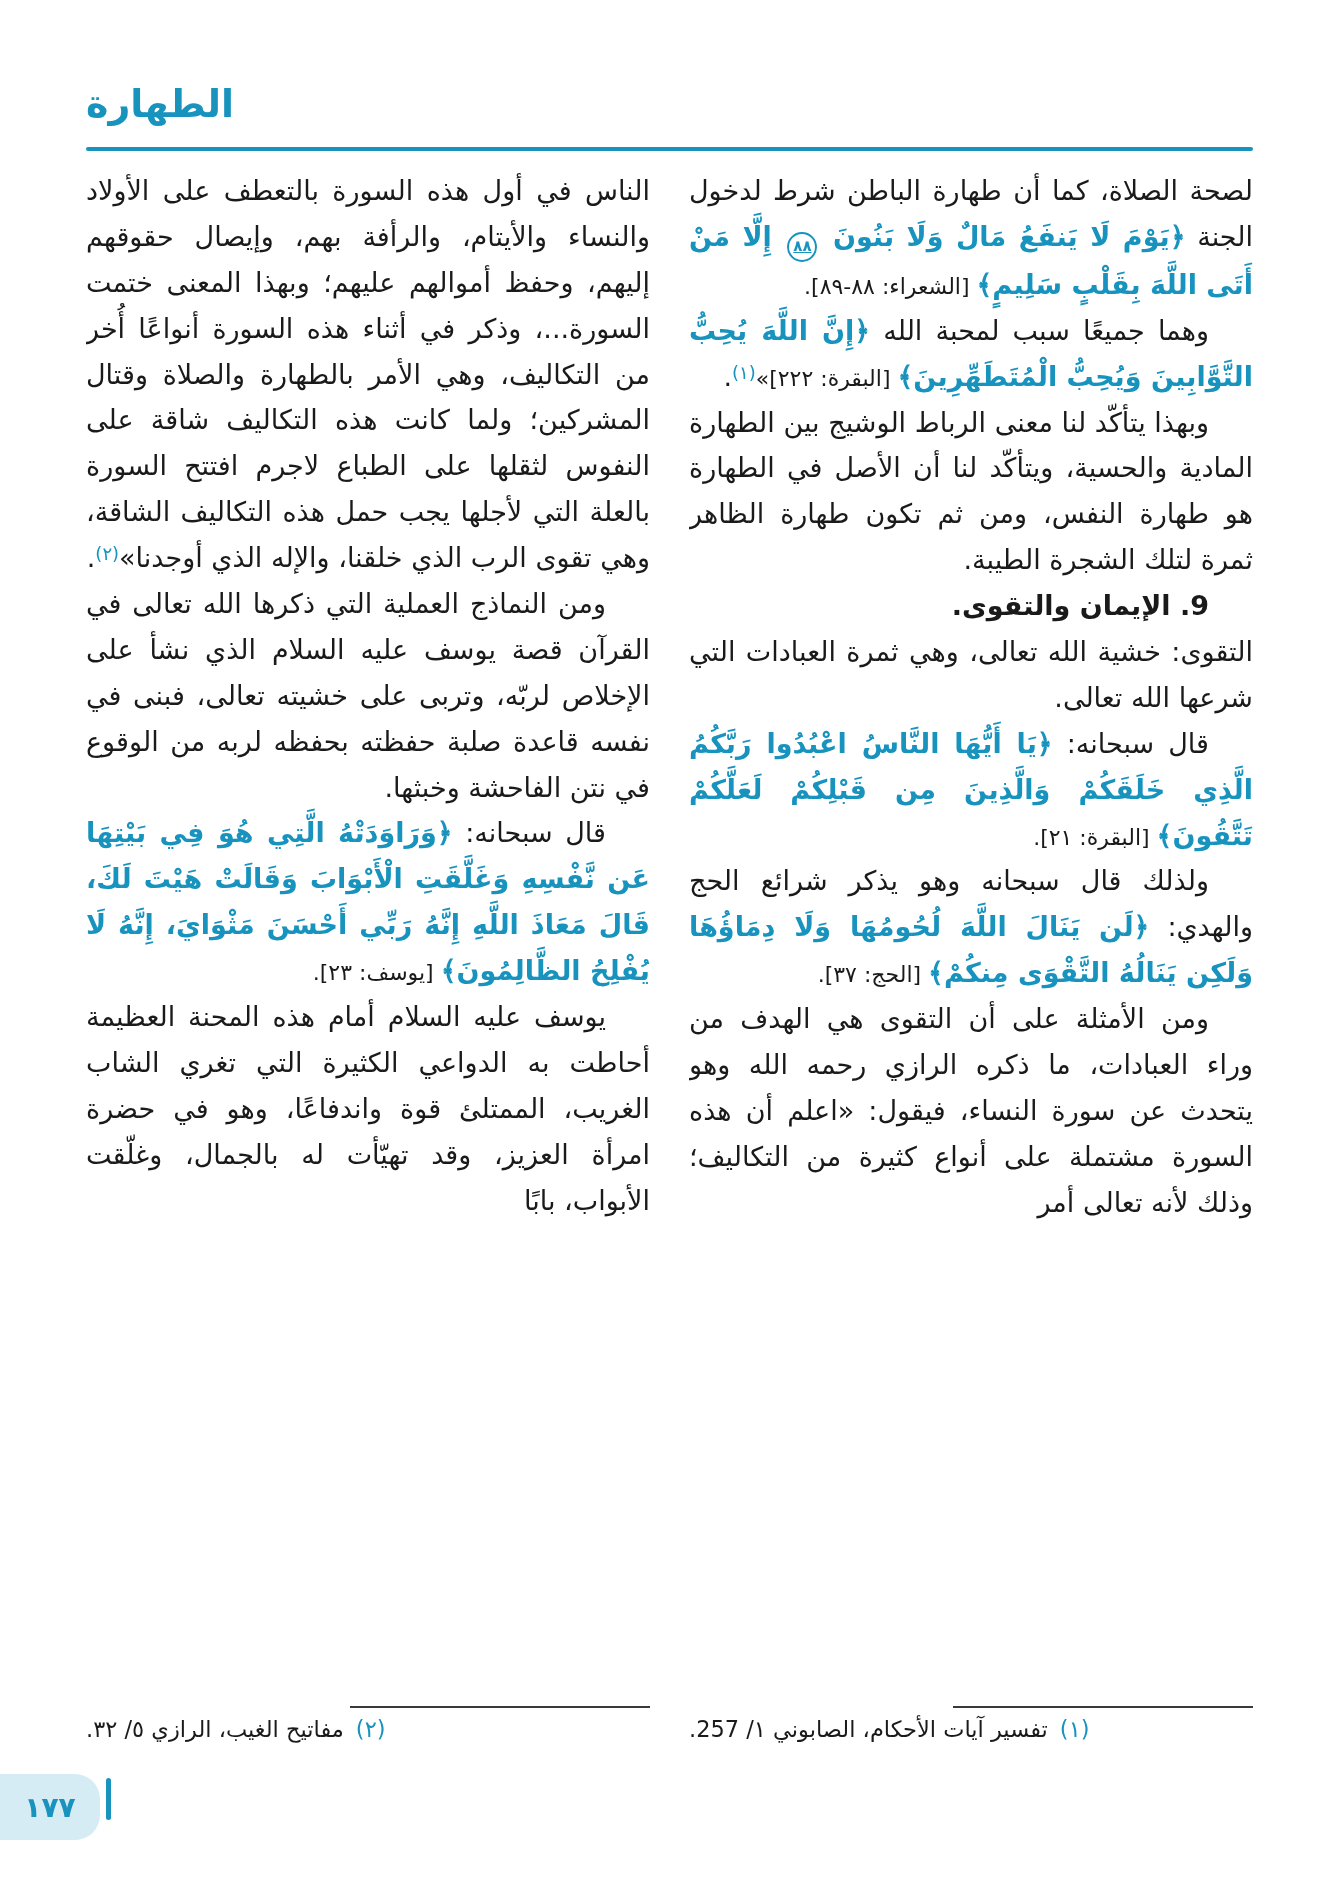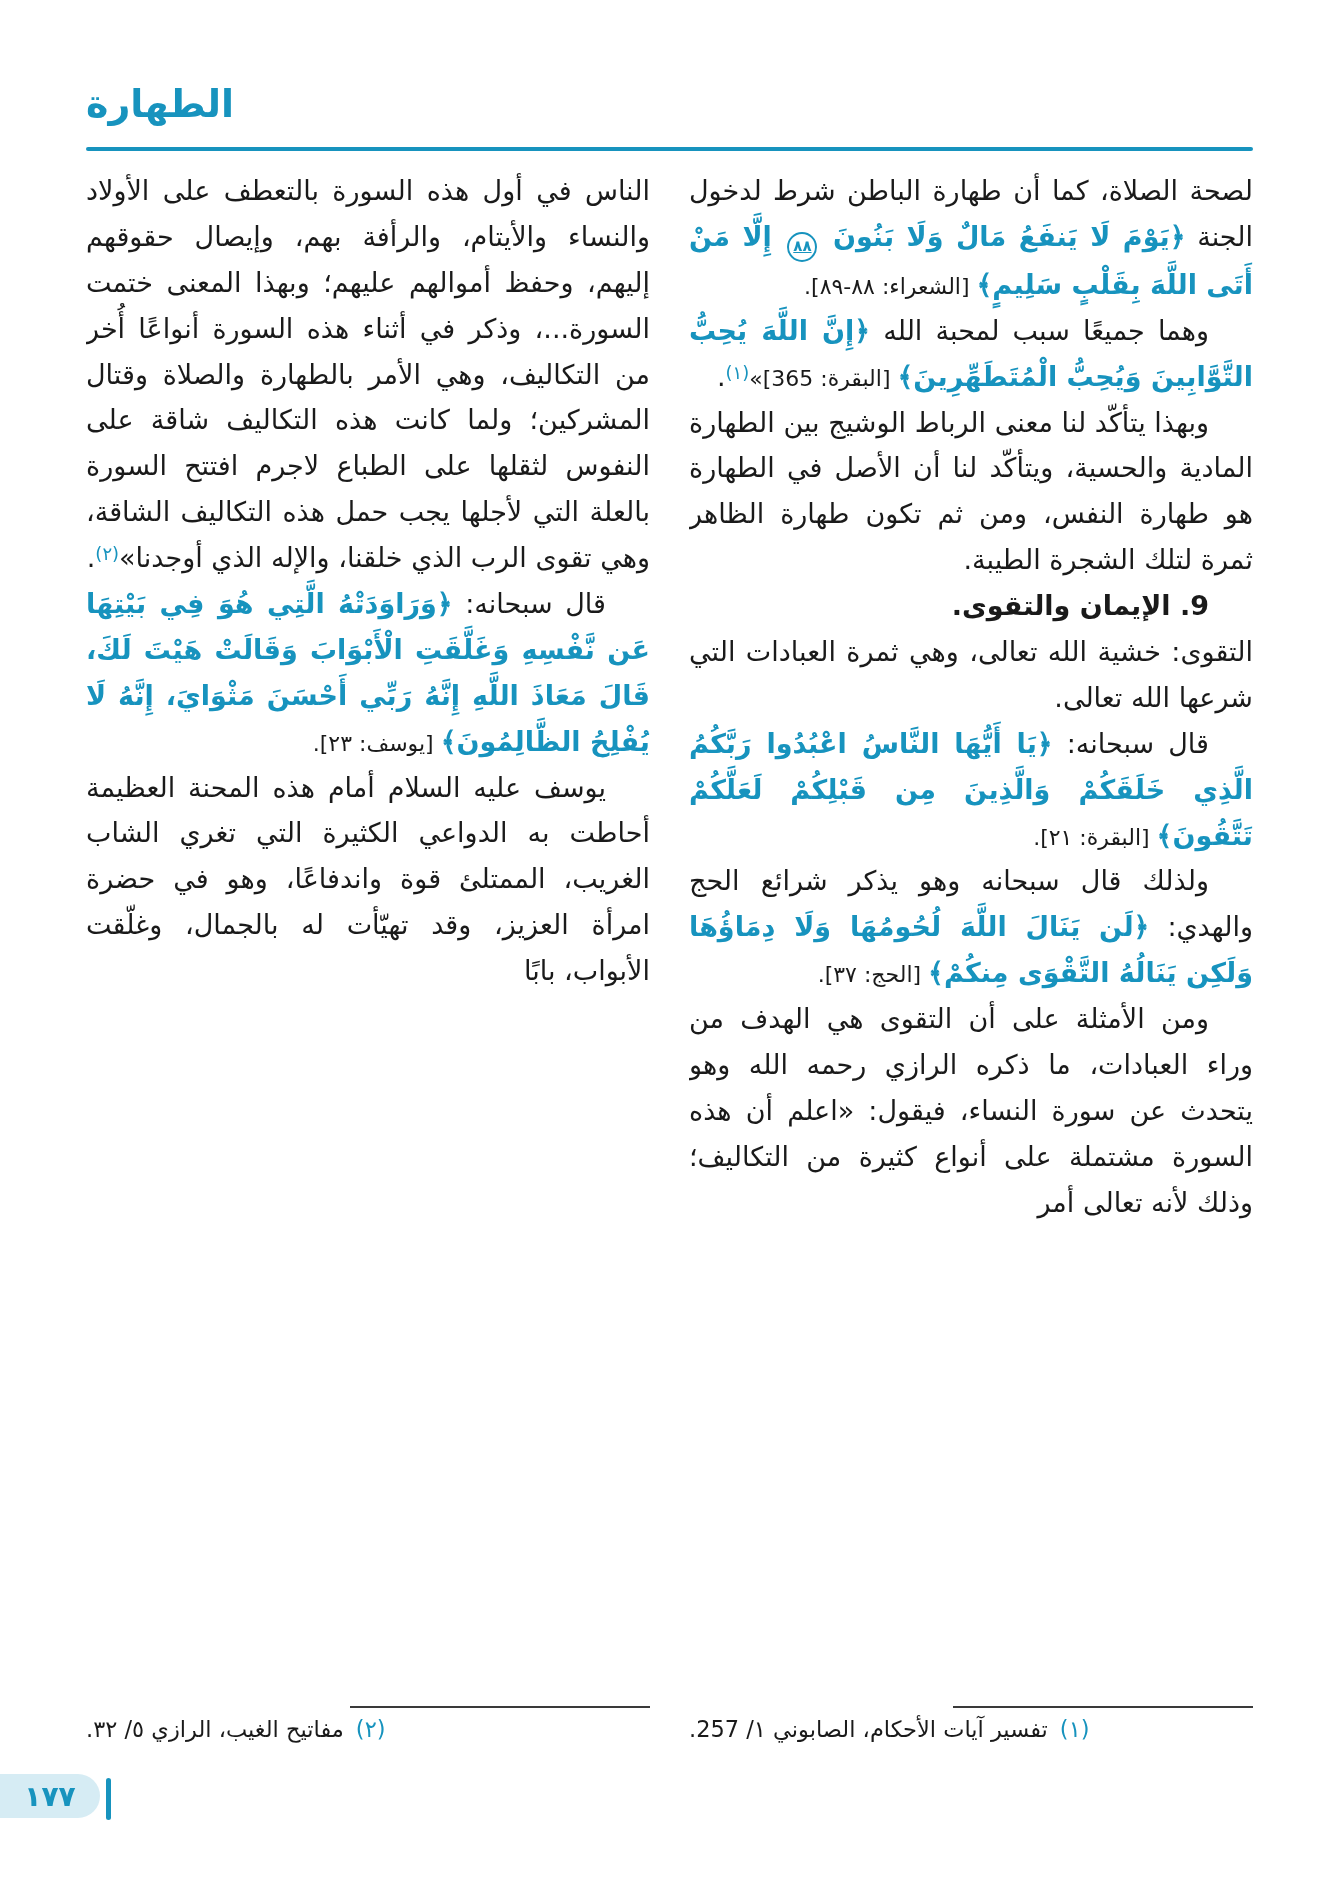--- a/index.html
+++ b/index.html
@@ -30,46 +30,47 @@
 
   .fn-rule { position:absolute; top:1706px; height:2px; background:#3a3a3a; width:300px; }
   .fn-rule-right { right:86px; }
   .fn-rule-left { right:689px; }
 
   .footnote { position:absolute; top:1716px; width:564px; font-size:22.5px; color:var(--ink); text-align:left; direction:rtl; }
   .footnote-right { right:86px; }
   .footnote-left { left:86px; }
   .fn-marker { color:var(--accent); margin-left:12px; }
 
-  .page-badge { position:absolute; left:0; top:1774px; width:100px; height:44px; background:var(--badge-bg);
+  .page-badge { position:absolute; left:0; top:1774px; width:100px; height:66px; background:var(--badge-bg);
                 border-radius:0 25px 25px 0; display:flex; align-items:center; justify-content:center;
                 color:var(--accent); font-size:28px; font-weight:bold; }
   .footer-bar { position:absolute; left:106px; top:1778px; width:5px; height:42px; background:var(--accent); border-radius:3px; }
   .site-url { position:absolute; left:132px; top:1880px; color:var(--accent); font-size:27px; font-weight:bold; direction:ltr;margin-top:6px; }
 </style>
 </head>
 <body>
 
 <div class="page">
 
   <div class="header-title">الطهارة</div>
   <div class="header-rule"></div>
 
   <div class="col col-right" id="col-right">
       <p class="para"><span class="seg seg-body">لصحة الصلاة، كما أن طهارة الباطن شرط لدخول الجنة </span><span class="seg seg-quran">﴿يَوْمَ لَا يَنفَعُ مَالٌ وَلَا بَنُونَ </span><span class="seg seg-ayah">٨٨</span><span class="seg seg-quran"> إِلَّا مَنْ أَتَى اللَّهَ بِقَلْبٍ سَلِيمٍ﴾</span><span class="seg seg-ref"> [الشعراء: ٨٨-٨٩].</span></p>
-      <p class="para indent"><span class="seg seg-body">وهما جميعًا سبب لمحبة الله </span><span class="seg seg-quran">﴿إِنَّ اللَّهَ يُحِبُّ التَّوَّابِينَ وَيُحِبُّ الْمُتَطَهِّرِينَ﴾</span><span class="seg seg-ref"> [البقرة: 365]»</span><span class="seg seg-note">(١)</span><span class="seg seg-body">.</span></p>
+      <p class="para indent"><span class="seg seg-body">وهما جميعًا سبب لمحبة الله </span><span class="seg seg-quran">﴿إِنَّ اللَّهَ يُحِبُّ التَّوَّابِينَ وَيُحِبُّ الْمُتَطَهِّرِينَ﴾</span><span class="seg seg-ref"> [البقرة: ٢٢٢]»</span><span class="seg seg-note">(١)</span><span class="seg seg-body">.</span></p>
       <p class="para indent"><span class="seg seg-body">وبهذا يتأكّد لنا معنى الرباط الوشيج بين الطهارة المادية والحسية، ويتأكّد لنا أن الأصل في الطهارة هو طهارة النفس، ومن ثم تكون طهارة الظاهر ثمرة لتلك الشجرة الطيبة.</span></p>
       <p class="para indent heading"><span class="seg seg-heading">9. الإيمان والتقوى.</span></p>
       <p class="para"><span class="seg seg-bold">التقوى:</span><span class="seg seg-body"> خشية الله تعالى، وهي ثمرة العبادات التي شرعها الله تعالى.</span></p>
       <p class="para indent"><span class="seg seg-body">قال سبحانه: </span><span class="seg seg-quran">﴿يَا أَيُّهَا النَّاسُ اعْبُدُوا رَبَّكُمُ الَّذِي خَلَقَكُمْ وَالَّذِينَ مِن قَبْلِكُمْ لَعَلَّكُمْ تَتَّقُونَ﴾</span><span class="seg seg-ref"> [البقرة: ٢١].</span></p>
       <p class="para indent"><span class="seg seg-body">ولذلك قال سبحانه وهو يذكر شرائع الحج والهدي: </span><span class="seg seg-quran">﴿لَن يَنَالَ اللَّهَ لُحُومُهَا وَلَا دِمَاؤُهَا وَلَكِن يَنَالُهُ التَّقْوَى مِنكُمْ﴾</span><span class="seg seg-ref"> [الحج: ٣٧].</span></p>
       <p class="para indent"><span class="seg seg-body">ومن الأمثلة على أن التقوى هي الهدف من وراء العبادات، ما ذكره الرازي رحمه الله وهو يتحدث عن سورة النساء، فيقول: «اعلم أن هذه السورة مشتملة على أنواع كثيرة من التكاليف؛ وذلك لأنه تعالى أمر</span></p>
     </div>
   <div class="col col-left" id="col-left">
       <p class="para"><span class="seg seg-body">الناس في أول هذه السورة بالتعطف على الأولاد والنساء والأيتام، والرأفة بهم، وإيصال حقوقهم إليهم، وحفظ أموالهم عليهم؛ وبهذا المعنى ختمت السورة...، وذكر في أثناء هذه السورة أنواعًا أُخر من التكاليف، وهي الأمر بالطهارة والصلاة وقتال المشركين؛ ولما كانت هذه التكاليف شاقة على النفوس لثقلها على الطباع لاجرم افتتح السورة بالعلة التي لأجلها يجب حمل هذه التكاليف الشاقة، وهي تقوى الرب الذي خلقنا، والإله الذي أوجدنا»</span><span class="seg seg-note">(٢)</span><span class="seg seg-body">.</span></p>
+      <p class="para indent"><span class="seg seg-body">ومن النماذج العملية التي ذكرها الله تعالى في القرآن قصة يوسف عليه السلام الذي نشأ على الإخلاص لربّه، وتربى على خشيته تعالى، فبنى في نفسه قاعدة صلبة حفظته بحفظه لربه من الوقوع في نتن الفاحشة وخبثها.</span></p>
       <p class="para indent"><span class="seg seg-body">قال سبحانه: </span><span class="seg seg-quran">﴿وَرَاوَدَتْهُ الَّتِي هُوَ فِي بَيْتِهَا عَن نَّفْسِهِ وَغَلَّقَتِ الْأَبْوَابَ وَقَالَتْ هَيْتَ لَكَ، قَالَ مَعَاذَ اللَّهِ إِنَّهُ رَبِّي أَحْسَنَ مَثْوَايَ، إِنَّهُ لَا يُفْلِحُ الظَّالِمُونَ﴾</span><span class="seg seg-ref"> [يوسف: ٢٣].</span></p>
       <p class="para indent"><span class="seg seg-body">يوسف عليه السلام أمام هذه المحنة العظيمة أحاطت به الدواعي الكثيرة التي تغري الشاب الغريب، الممتلئ قوة واندفاعًا، وهو في حضرة امرأة العزيز، وقد تهيّأت له بالجمال، وغلّقت الأبواب، بابًا</span></p>
     </div>
 
   <div class="fn-rule fn-rule-right"></div>
   <div class="fn-rule fn-rule-left"></div>
 
   <div class="footnote footnote-right">
     <span class="fn-marker">(١)</span><span class="fn-text">تفسير آيات الأحكام، الصابوني ١/ 257.</span>
   </div>

